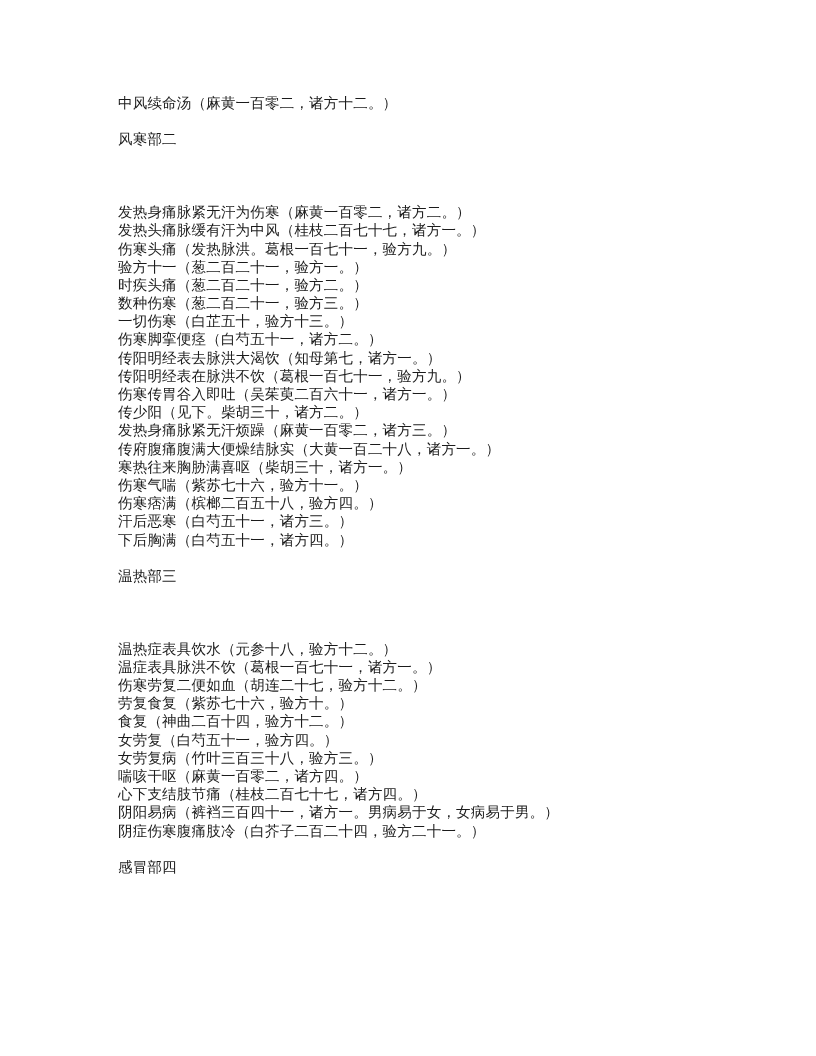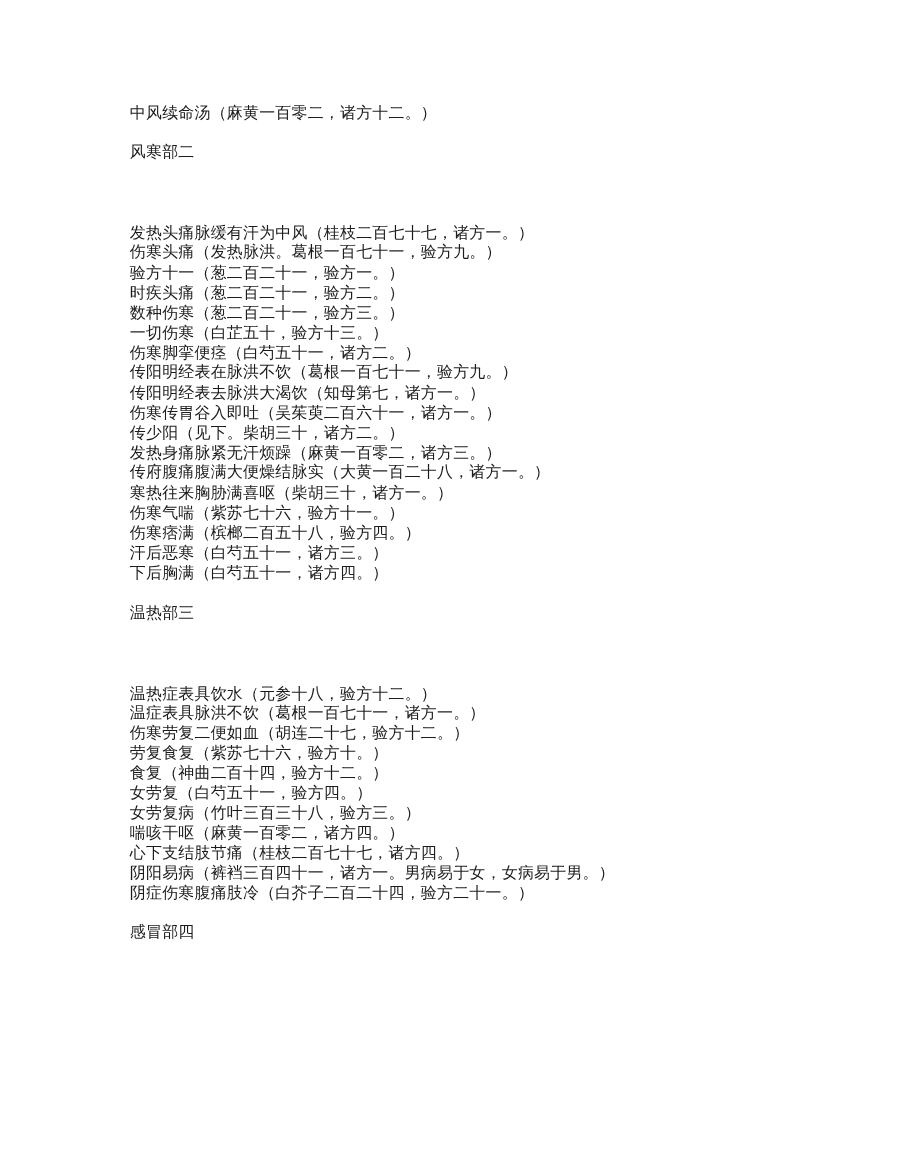--- a/index.html
+++ b/index.html
@@ -31,42 +31,42 @@
   }
   .section-title {
     height: 18.2px;
     margin-top: 18.2px;      
     margin-bottom: 54.6px;   
     white-space: nowrap;
     letter-spacing: 0.2px;
   }
   .section-title.last {
     margin-bottom: 16px;
-    font-family: Liberation Mono, monospace;
   }
 </style>
 </head>
 <body>
 
 <div class="page">
   <div class="content">
 
     <div class="line">中风续命汤（麻黄一百零二，诸方十二。）</div>
 
     <div class="section-title">风寒部二</div>
     <div>
+      <div class="line">发热身痛脉紧无汗为伤寒（麻黄一百零二，诸方二。）</div>
       <div class="line">发热头痛脉缓有汗为中风（桂枝二百七十七，诸方一。）</div>
       <div class="line">伤寒头痛（发热脉洪。葛根一百七十一，验方九。）</div>
       <div class="line">验方十一（葱二百二十一，验方一。）</div>
       <div class="line">时疾头痛（葱二百二十一，验方二。）</div>
       <div class="line">数种伤寒（葱二百二十一，验方三。）</div>
       <div class="line">一切伤寒（白芷五十，验方十三。）</div>
       <div class="line">伤寒脚挛便痉（白芍五十一，诸方二。）</div>
+      <div class="line">传阳明经表去脉洪大渴饮（知母第七，诸方一。）</div>
       <div class="line">传阳明经表在脉洪不饮（葛根一百七十一，验方九。）</div>
-      <div class="line">传阳明经表去脉洪大渴饮（知母第七，诸方一。）</div>
       <div class="line">伤寒传胃谷入即吐（吴茱萸二百六十一，诸方一。）</div>
       <div class="line">传少阳（见下。柴胡三十，诸方二。）</div>
       <div class="line">发热身痛脉紧无汗烦躁（麻黄一百零二，诸方三。）</div>
       <div class="line">传府腹痛腹满大便燥结脉实（大黄一百二十八，诸方一。）</div>
       <div class="line">寒热往来胸胁满喜呕（柴胡三十，诸方一。）</div>
       <div class="line">伤寒气喘（紫苏七十六，验方十一。）</div>
       <div class="line">伤寒痞满（槟榔二百五十八，验方四。）</div>
       <div class="line">汗后恶寒（白芍五十一，诸方三。）</div>
       <div class="line">下后胸满（白芍五十一，诸方四。）</div>
     </div>

